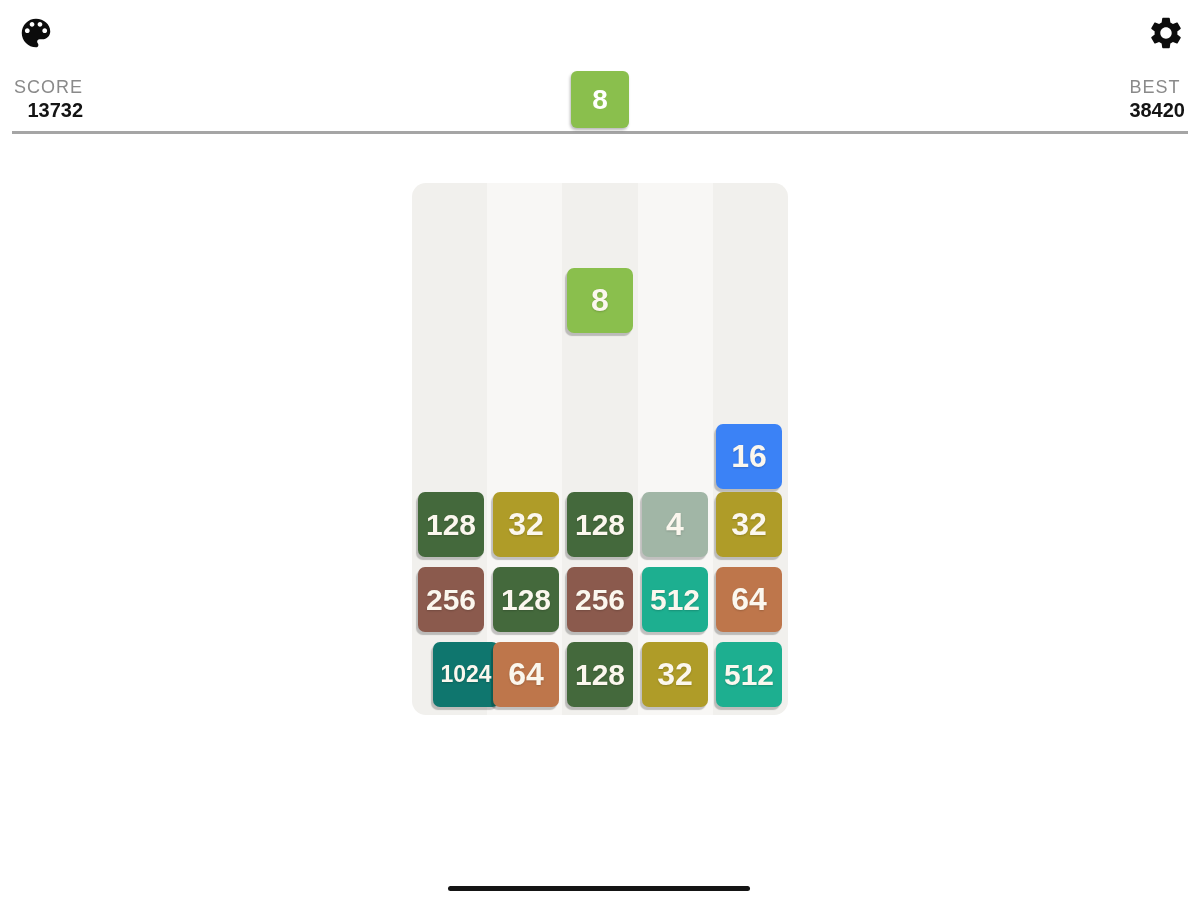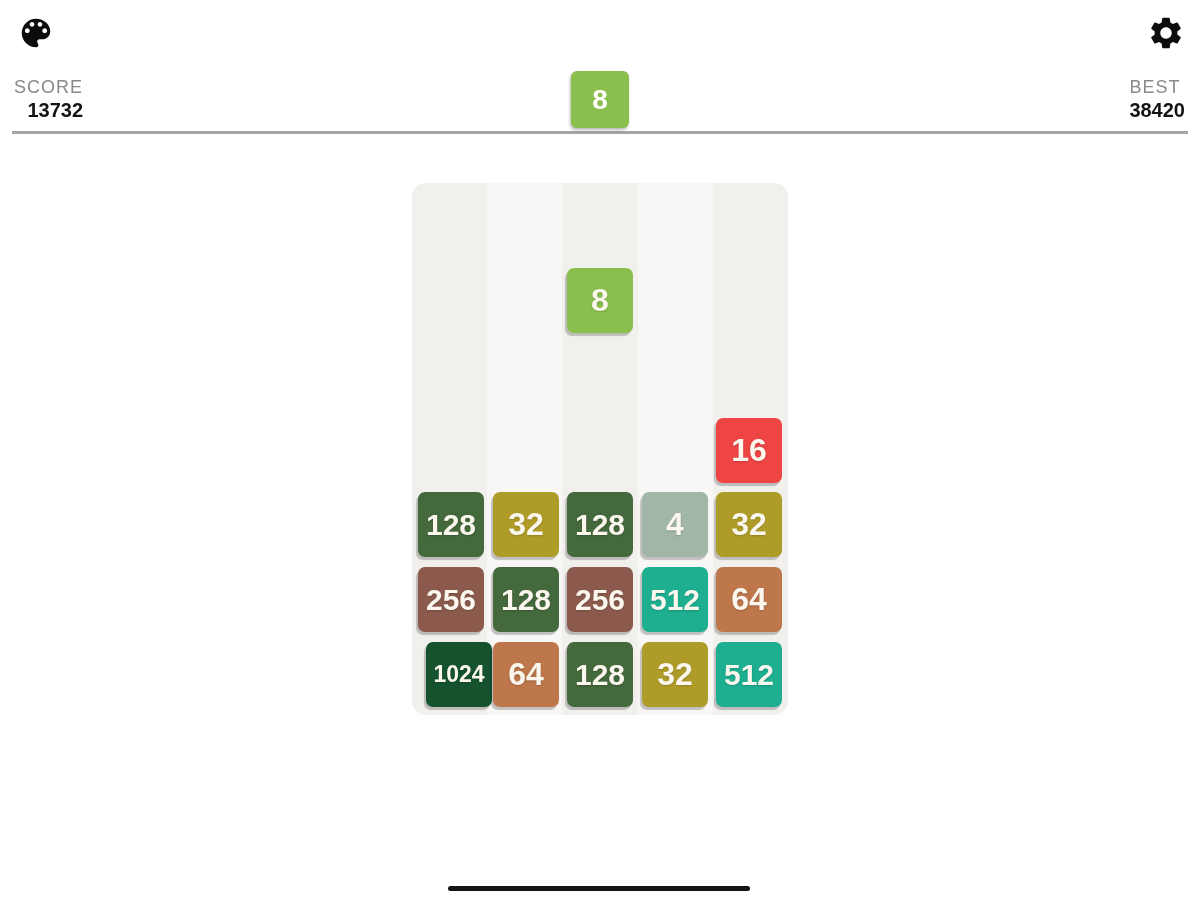--- a/index.html
+++ b/index.html
@@ -112,21 +112,21 @@
 
   <div class="board" id="board">
       <div class="board-col" style="left: 0px; background: rgb(241, 240, 237);"></div>
       <div class="board-col" style="left: 75.2px; background: rgb(248, 247, 245);"></div>
       <div class="board-col" style="left: 150.4px; background: rgb(241, 240, 237);"></div>
       <div class="board-col" style="left: 225.6px; background: rgb(248, 247, 245);"></div>
       <div class="board-col" style="left: 300.8px; background: rgb(241, 240, 237);"></div>
       <div class="tile" style="left: 155px; top: 85px; background: rgb(138, 191, 77); color: rgb(251, 247, 238); font-size: 32px;">
         <span>8</span>
       </div>
-      <div class="tile" style="left: 304px; top: 235px; background: #ef4444; color: rgb(251, 247, 238); font-size: 32px;">
+      <div class="tile" style="left: 304px; top: 241px; background: #3b82f6; color: rgb(251, 247, 238); font-size: 32px;">
         <span>16</span>
       </div>
       <div class="tile" style="left: 6px; top: 309px; background: rgb(68, 105, 60); color: rgb(251, 247, 238); font-size: 30px;">
         <span>128</span>
       </div>
       <div class="tile" style="left: 81px; top: 309px; background: rgb(175, 156, 40); color: rgb(251, 247, 238); font-size: 32px;">
         <span>32</span>
       </div>
       <div class="tile" style="left: 155px; top: 309px; background: rgb(68, 105, 60); color: rgb(251, 247, 238); font-size: 30px;">
         <span>128</span>
@@ -145,21 +145,21 @@
       </div>
       <div class="tile" style="left: 155px; top: 384px; background: rgb(139, 90, 77); color: rgb(251, 247, 238); font-size: 30px;">
         <span>256</span>
       </div>
       <div class="tile" style="left: 230px; top: 384px; background: rgb(29, 175, 144); color: rgb(251, 247, 238); font-size: 30px;">
         <span>512</span>
       </div>
       <div class="tile" style="left: 304px; top: 384px; background: rgb(190, 118, 75); color: rgb(251, 247, 238); font-size: 32px;">
         <span>64</span>
       </div>
-      <div class="tile" style="left: 14px; top: 459px; background: #14532d; color: rgb(251, 247, 238); font-size: 23px;">
+      <div class="tile" style="left: 21px; top: 459px; background: #0f766e; color: rgb(251, 247, 238); font-size: 23px;">
         <span>1024</span>
       </div>
       <div class="tile" style="left: 81px; top: 459px; background: rgb(190, 118, 75); color: rgb(251, 247, 238); font-size: 32px;">
         <span>64</span>
       </div>
       <div class="tile" style="left: 155px; top: 459px; background: rgb(68, 105, 60); color: rgb(251, 247, 238); font-size: 30px;">
         <span>128</span>
       </div>
       <div class="tile" style="left: 230px; top: 459px; background: rgb(175, 156, 40); color: rgb(251, 247, 238); font-size: 32px;">
         <span>32</span>

